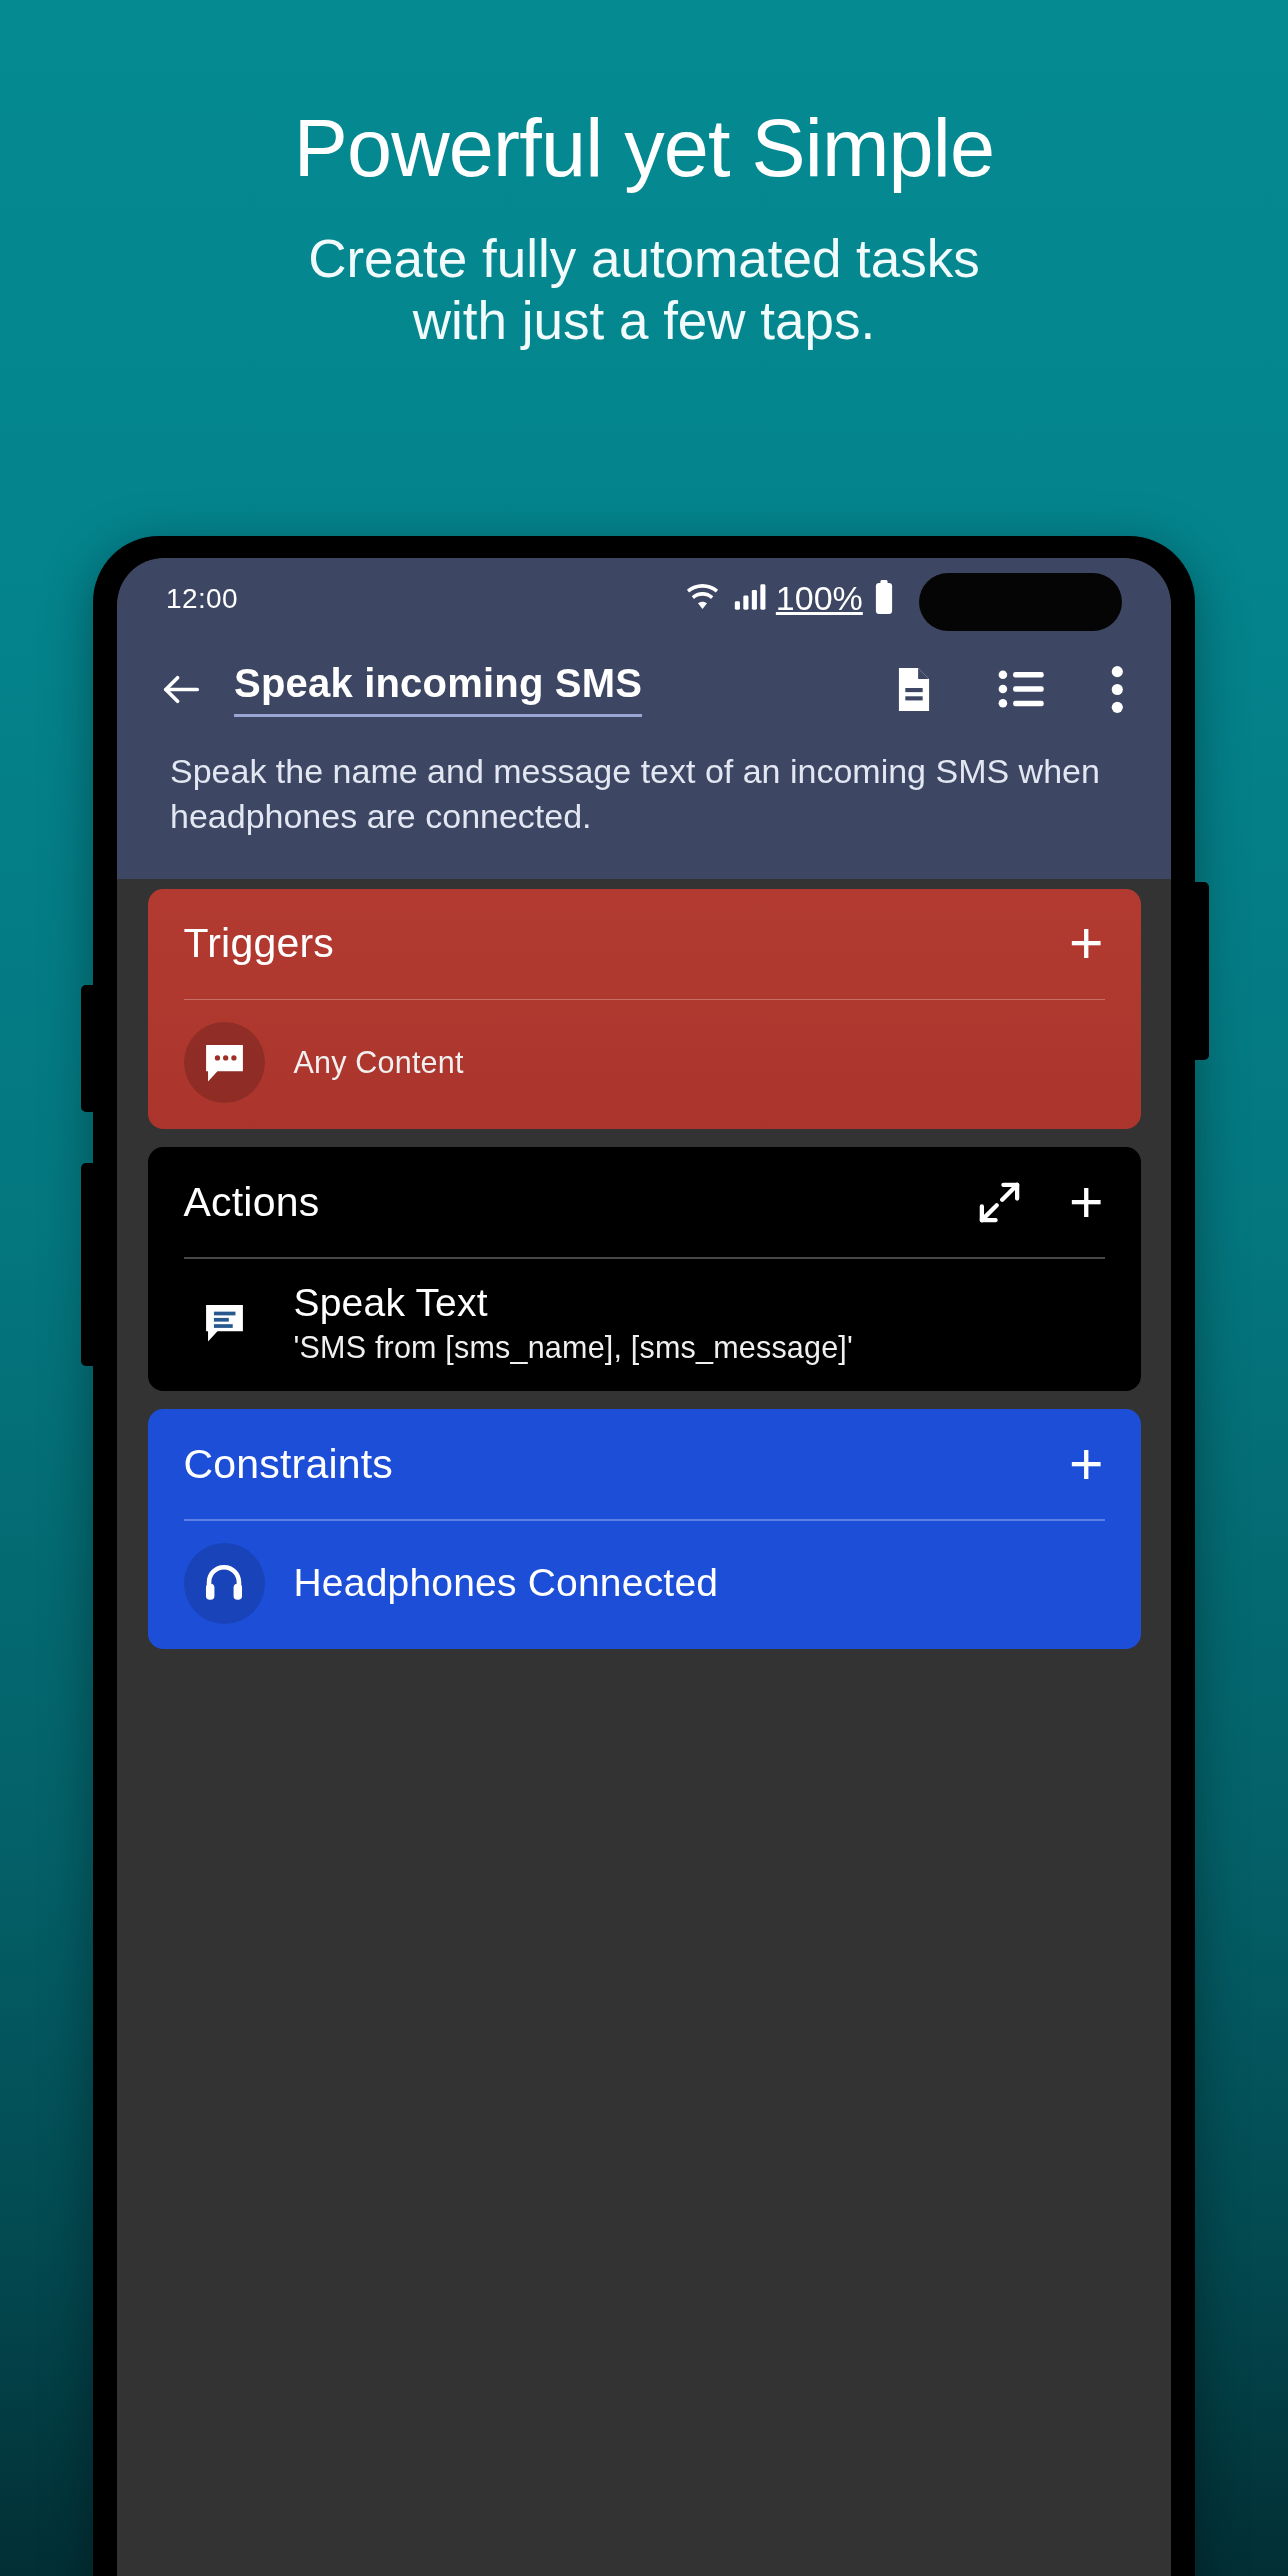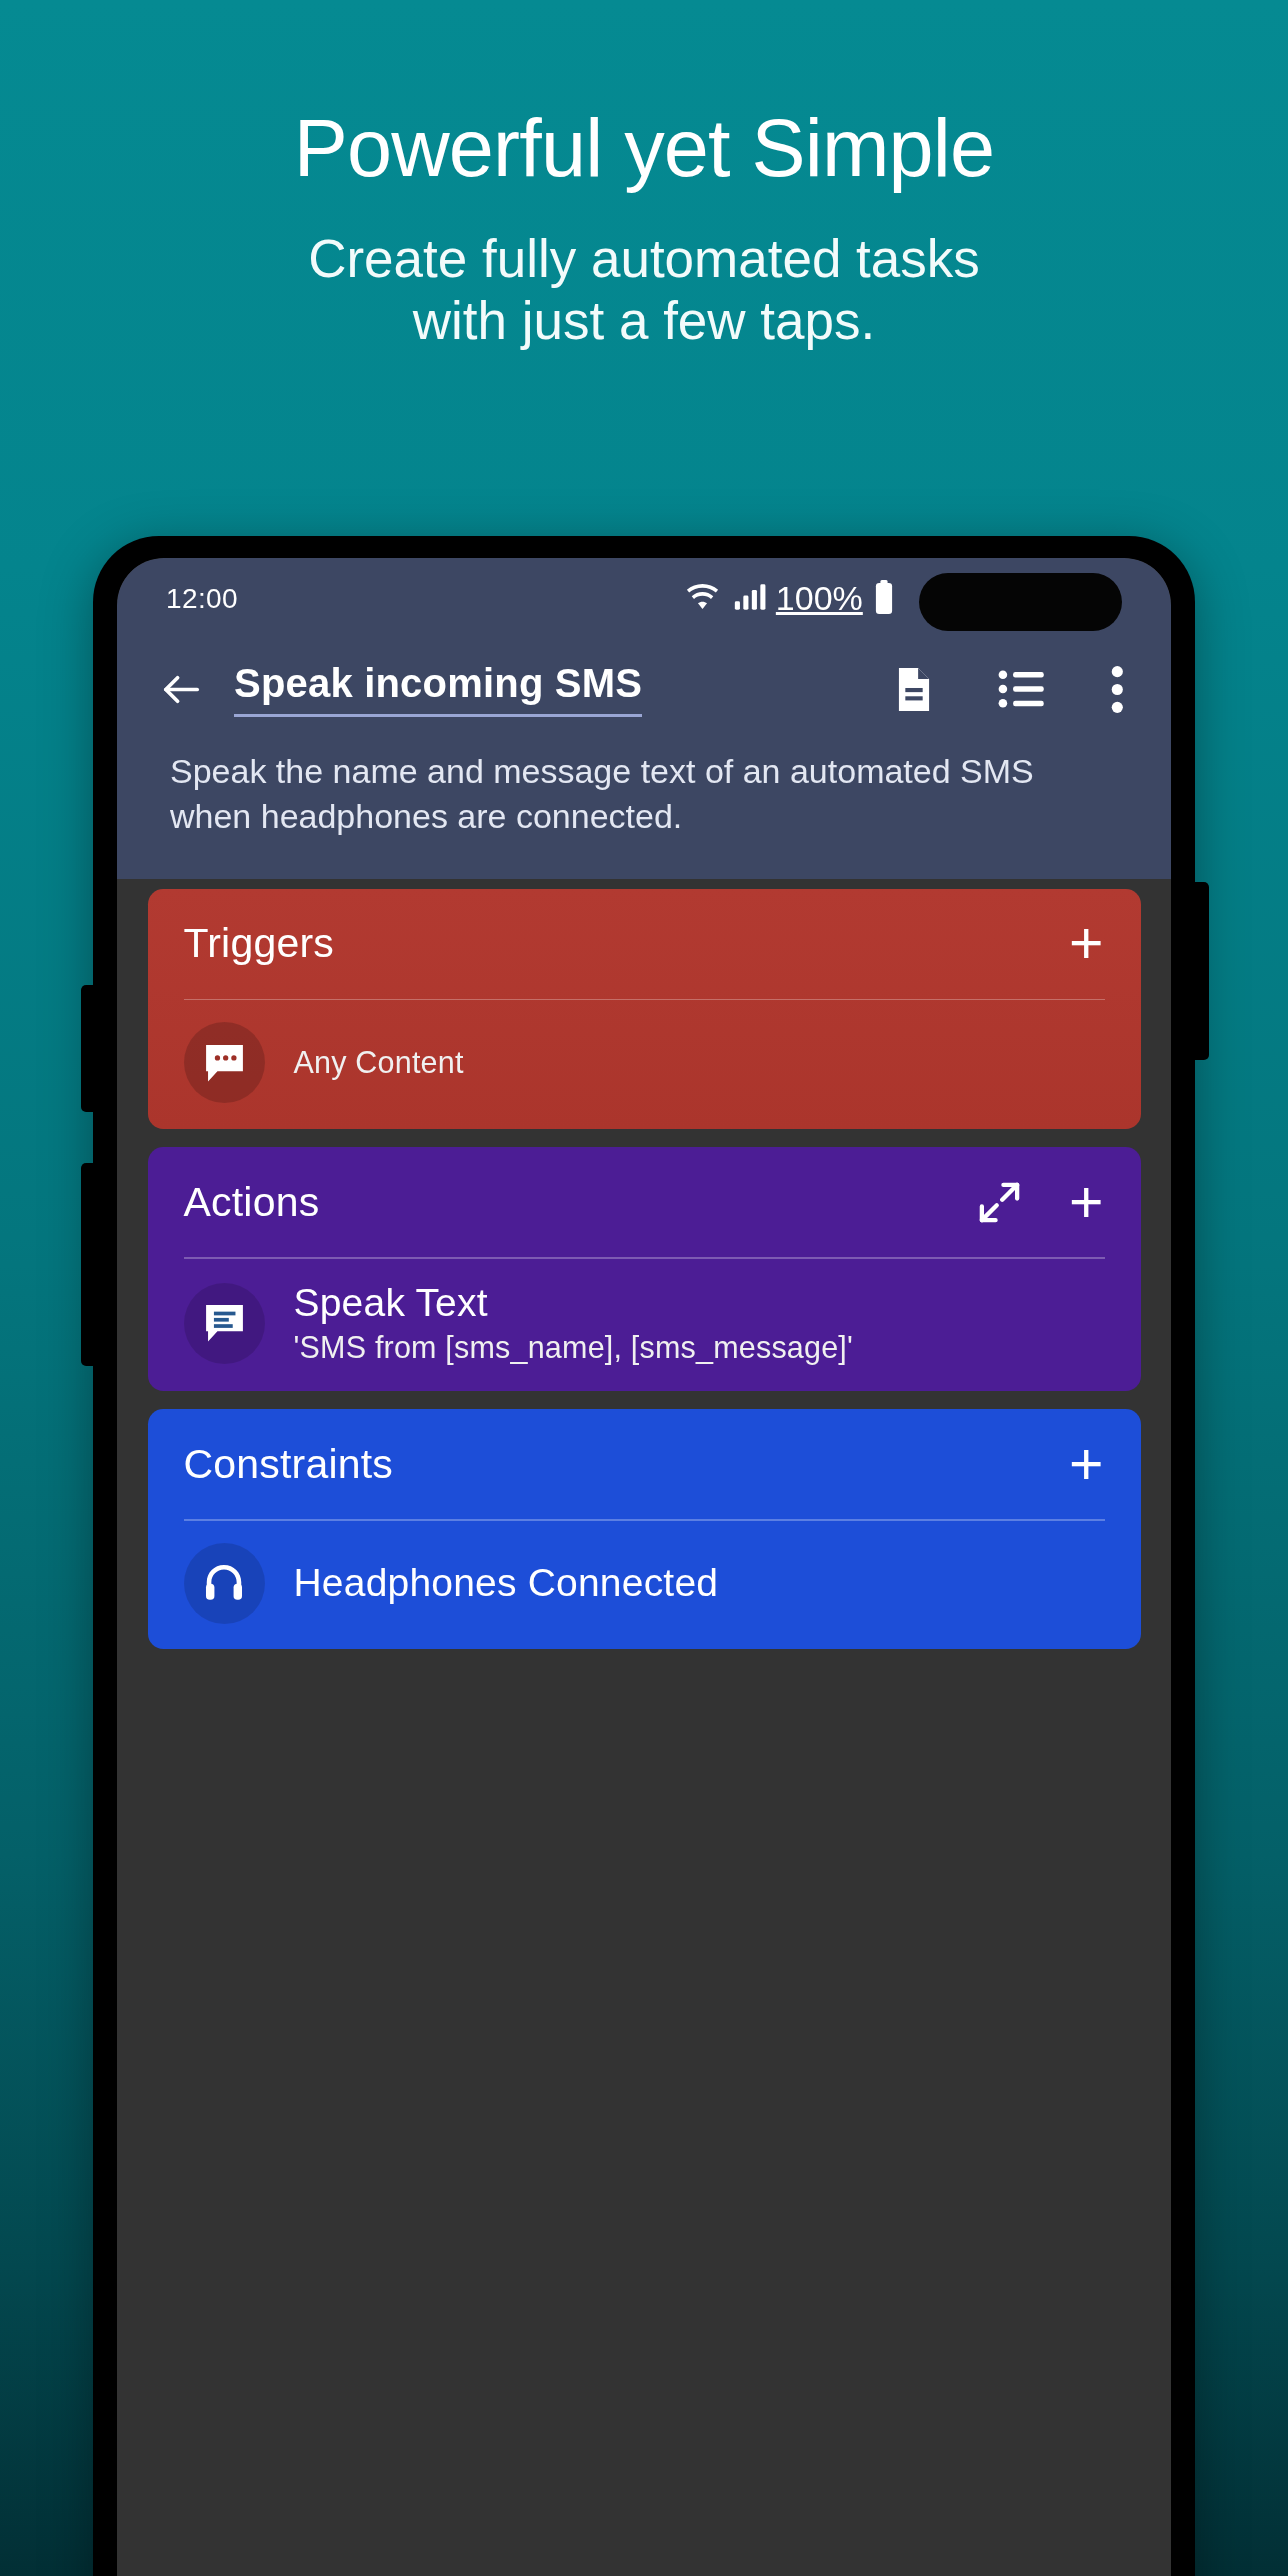--- a/index.html
+++ b/index.html
@@ -122,21 +122,21 @@
     width:81px; height:81px; border-radius:50%;
     display:flex; align-items:center; justify-content:center;
     flex:0 0 auto;
   }
   .row-text { display:flex; flex-direction:column; gap:5.1px; }
   .row-title { font-size:39px; color:#ffffff; letter-spacing:0.2px; }
   .row-sub { font-size:30.5px; color:#f0f0f0; letter-spacing:0.2px; }
 
   .card-trigger { background:linear-gradient(180deg,#b23a31 0%, #ab352c 100%); }
   .card-trigger .row-ico { background:rgba(0,0,0,.17); }
-  .card-action  { background:#4c1d95; }
+  .card-action  { background:#000000; }
   .card-action .row-ico { background:rgba(0,0,0,.14); }
   .card-constraint { background:#1d4ed8; }
   .card-constraint .row-ico { background:rgba(0,0,0,.14); }
 
   .plus { font-size:59px; line-height:.6; color:#ffffff; font-weight:300; }
 </style>
 </head>
 <body>
 
 <div class="promo">
@@ -217,21 +217,21 @@
           <span class="tb-ico">
             <svg width="18.6" height="49" viewBox="0 0 6 22" fill="#ffffff">
               <circle cx="3" cy="3" r="2.5"></circle>
               <circle cx="3" cy="11" r="2.5"></circle>
               <circle cx="3" cy="19" r="2.5"></circle>
             </svg>
           </span>
         </div>
       </div>
 
-      <div class="task-desc">Speak the name and message text of an automated SMS when headphones are connected.</div>
+      <div class="task-desc">Speak the name and message text of an incoming SMS when headphones are connected.</div>
     </div>
 
     <div class="cards">
 
       <div class="card card-trigger">
         <div class="card-head">
           <div class="card-title">Triggers</div>
           <div class="card-head-actions">
             <span class="plus">+</span>
           </div>

